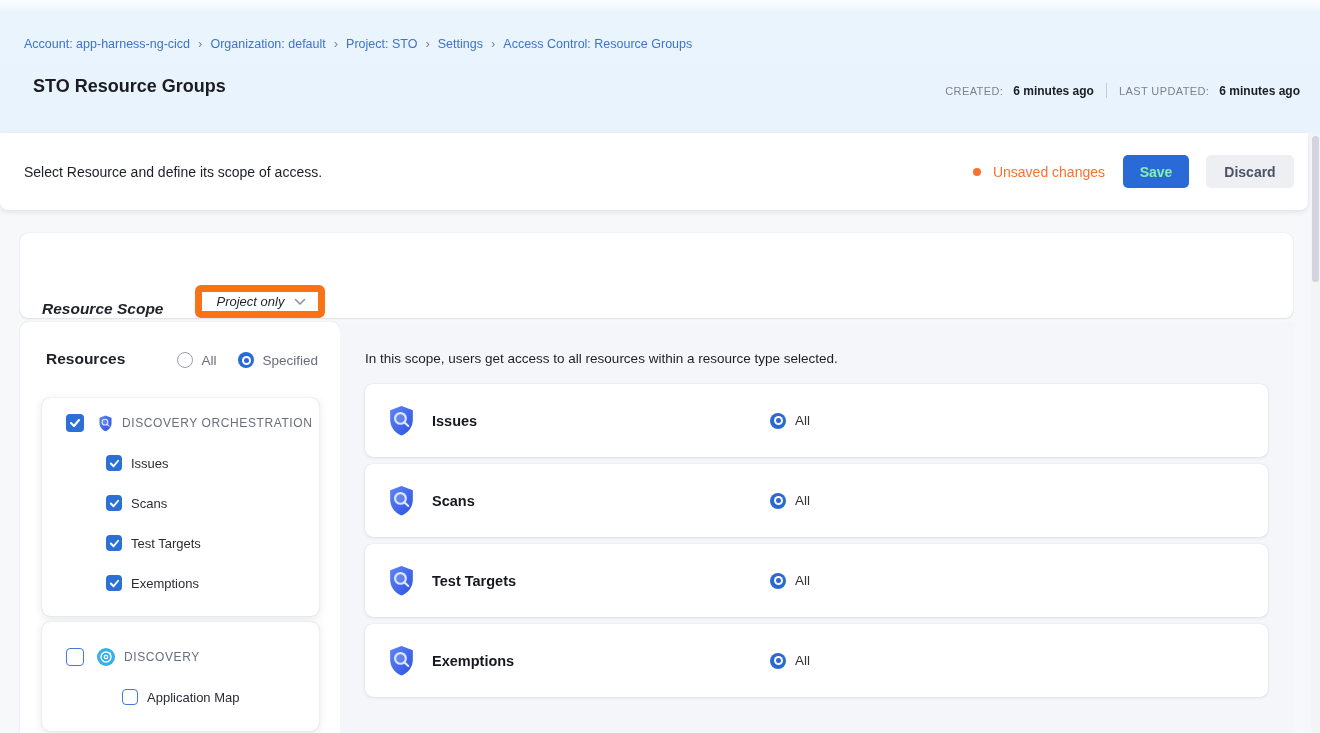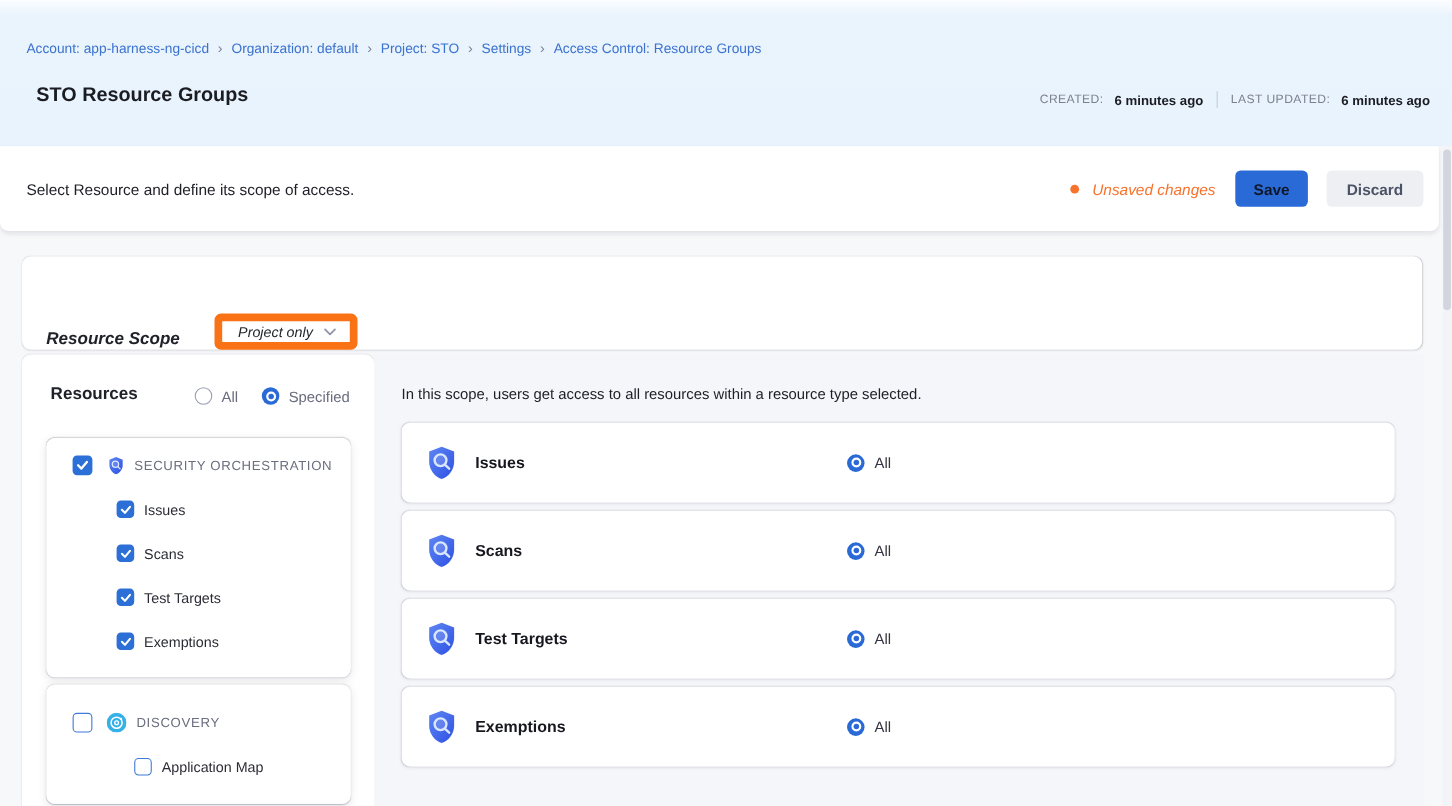--- a/index.html
+++ b/index.html
@@ -22,26 +22,26 @@
   .meta .lbl { font-size:11px; color:#7d808f; letter-spacing:.4px; }
   .meta .val { font-size:12px; font-weight:700; color:#1b1c22; }
   .meta .divider { width:1px; height:15px; background:#c6cad6; margin:0 2px; }
 
   
   .toolbar { left:0; top:133px; width:1308px; height:77px; background:#ffffff;
     border-radius:0 0 8px 8px; box-shadow:0 2px 5px rgba(96,97,112,.14);
     display:flex; align-items:center; padding:0 14px 0 24px; }
   .toolbar-desc { font-size:14px; color:#1d1e26; }
   .toolbar-right { margin-left:auto; display:flex; align-items:center; }
-  .unsaved { display:flex; align-items:center; gap:12px; margin-right:18px;font-style:italic; }
+  .unsaved { display:flex; align-items:center; gap:12px; margin-right:18px; }
   .unsaved-dot { width:8px; height:8px; border-radius:50%; background:#f7722c; }
   .unsaved-text { font-size:14px; color:#f7722c; }
   .btn { height:33px; border:none; border-radius:5px; font-size:14px; font-weight:700;
     cursor:pointer; font-family:inherit; }
-  .btn-save { width:66px; background:#2a6ad6; color:#0f172a; margin-right:17px; }
+  .btn-save { width:66px; background:#2a6ad6; color:#86efac; margin-right:17px; }
   .btn-discard { width:88px; background:#edeff3; color:#4d5366; }
 
   
   .scope-card { left:20px; top:233px; width:1273px; height:85px; background:#fff;
     border-radius:8px; box-shadow:0 0 1px rgba(40,41,61,.2),0 1px 2px rgba(96,97,112,.12);
     display:flex; align-items:flex-end; padding-left:22px;font-style:italic; }
   .scope-label { font-size:15.5px; font-weight:700; color:#1f2128; margin-right:32px; }
   .scope-select { width:130px; height:33px; border:7px solid #f97316; border-radius:6px;
     background:#fff; display:flex; align-items:center; padding:0 12px 0 14px;
     font-size:13px; font-weight:500; color:#1f2128; cursor:pointer; }
@@ -188,21 +188,21 @@
       <span class="cbx big checked">
         <svg width="12" height="12" viewBox="0 0 12 12">
             <use href="#check-glyph"></use>
           </svg>
       </span>
       <span style="display:flex; margin-left:5px;">
         <svg width="15" height="17" viewBox="0 0 26 31">
             <use href="#shield-big"></use>
           </svg>
       </span>
-      <span class="group-label">SECURITY ORCHESTRATION</span>
+      <span class="group-label">DISCOVERY ORCHESTRATION</span>
     </div>
     <div class="tree-row" style="left:64px; top:57px;">
       <span class="cbx sm checked">
         <svg width="11" height="11" viewBox="0 0 12 12">
             <use href="#check-glyph"></use>
           </svg>
       </span>
       <span class="item-label">Issues</span>
     </div>
     <div class="tree-row" style="left:64px; top:97px;">

